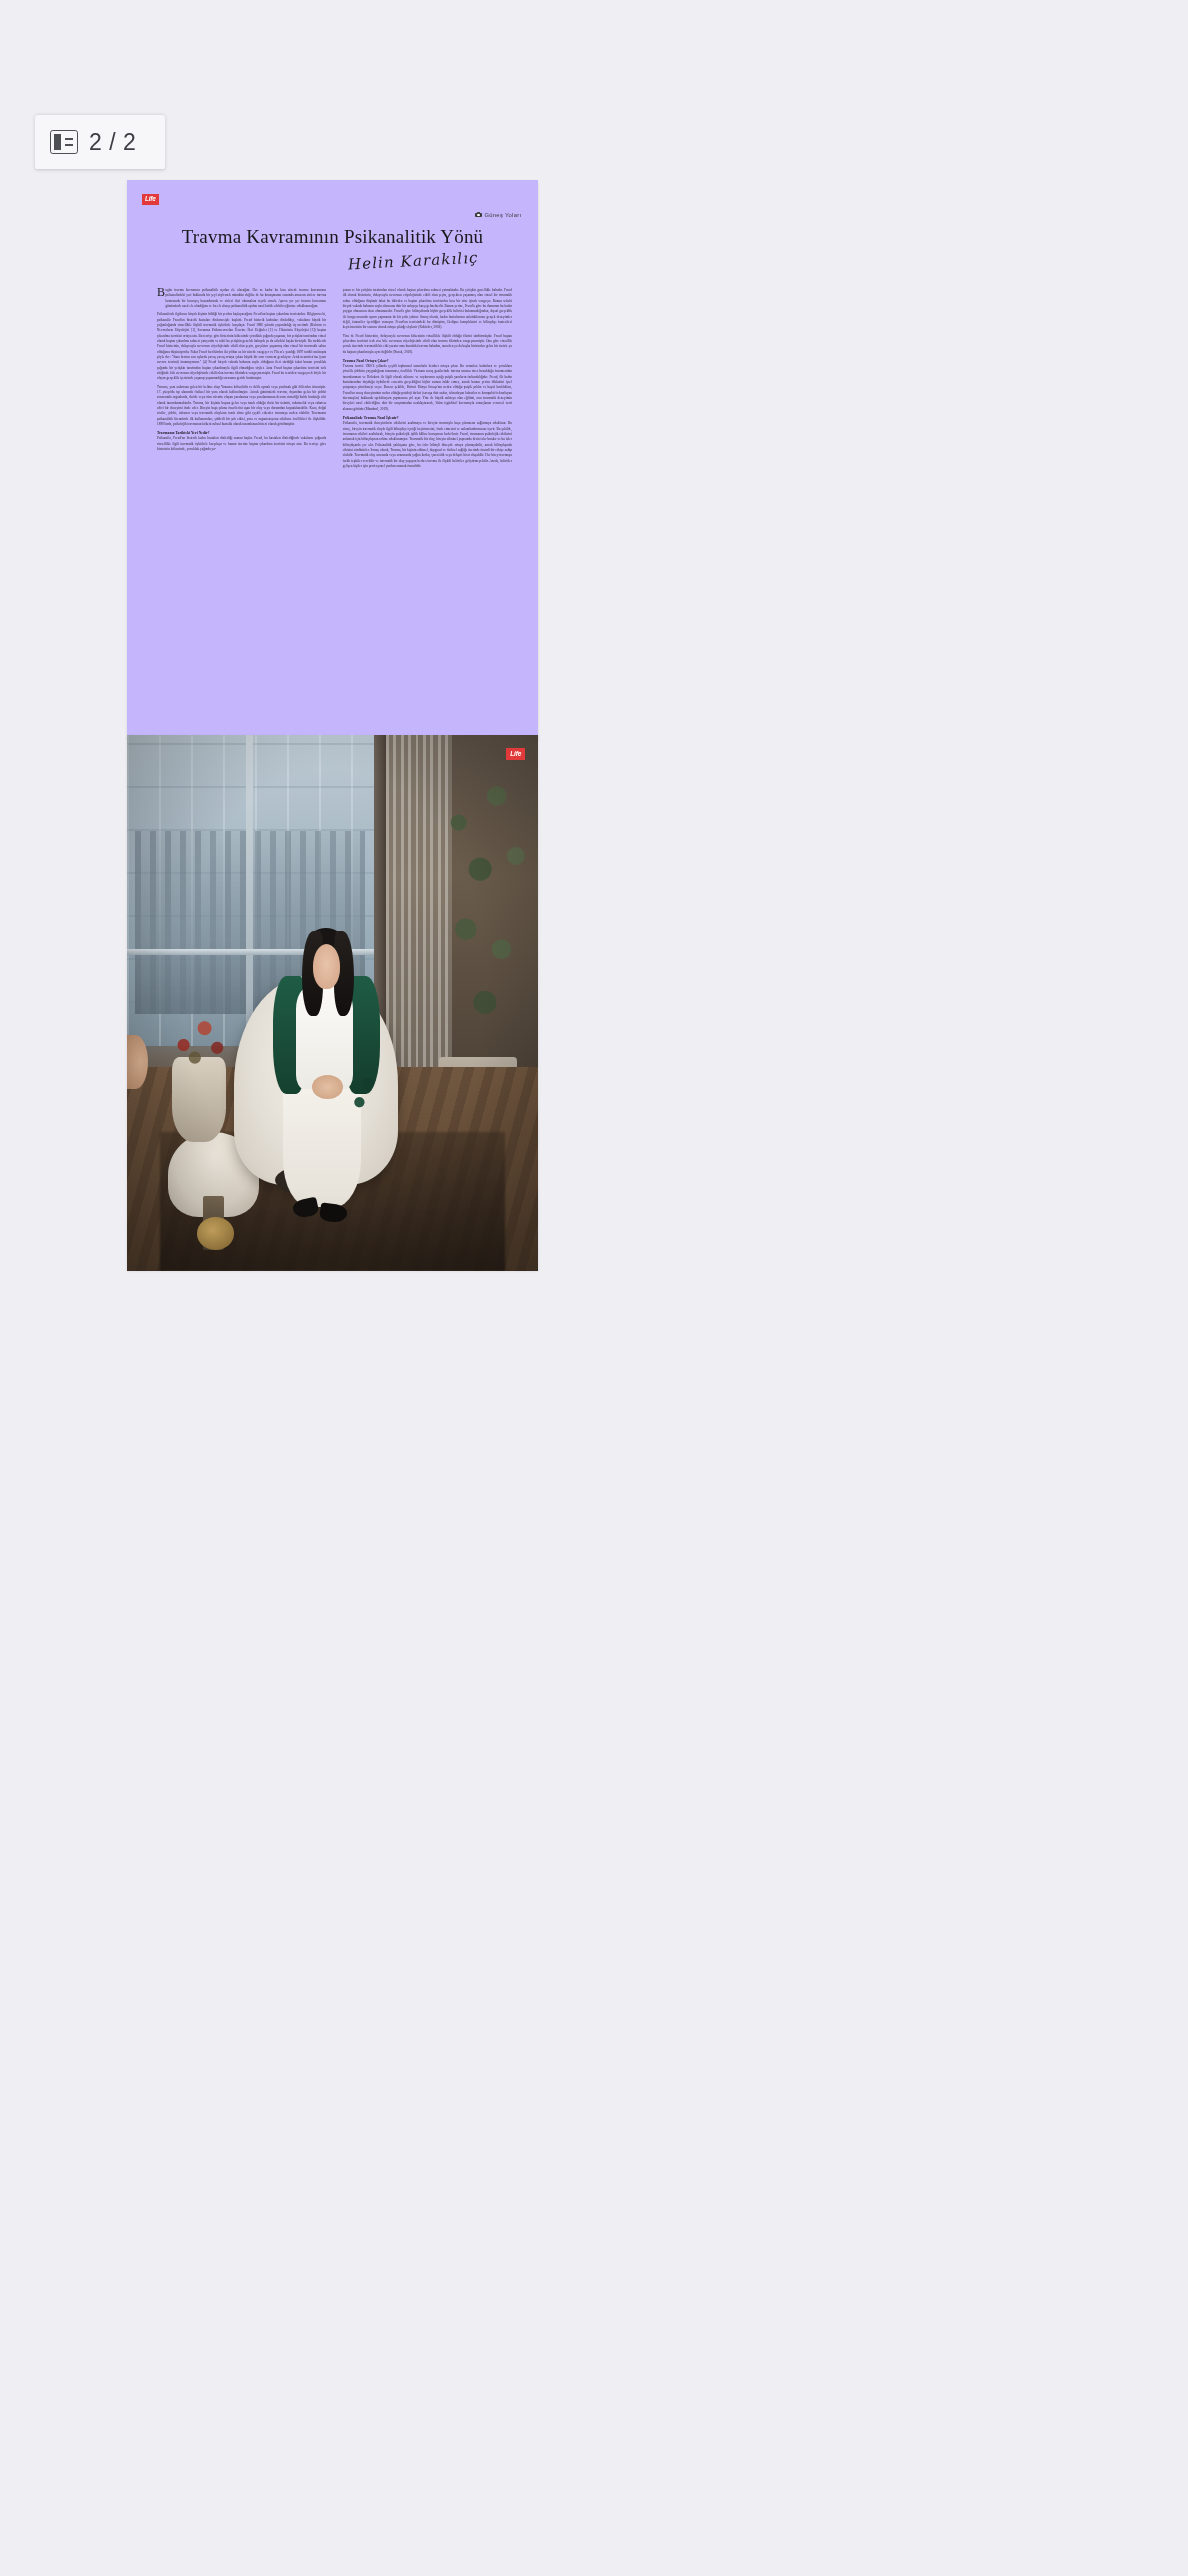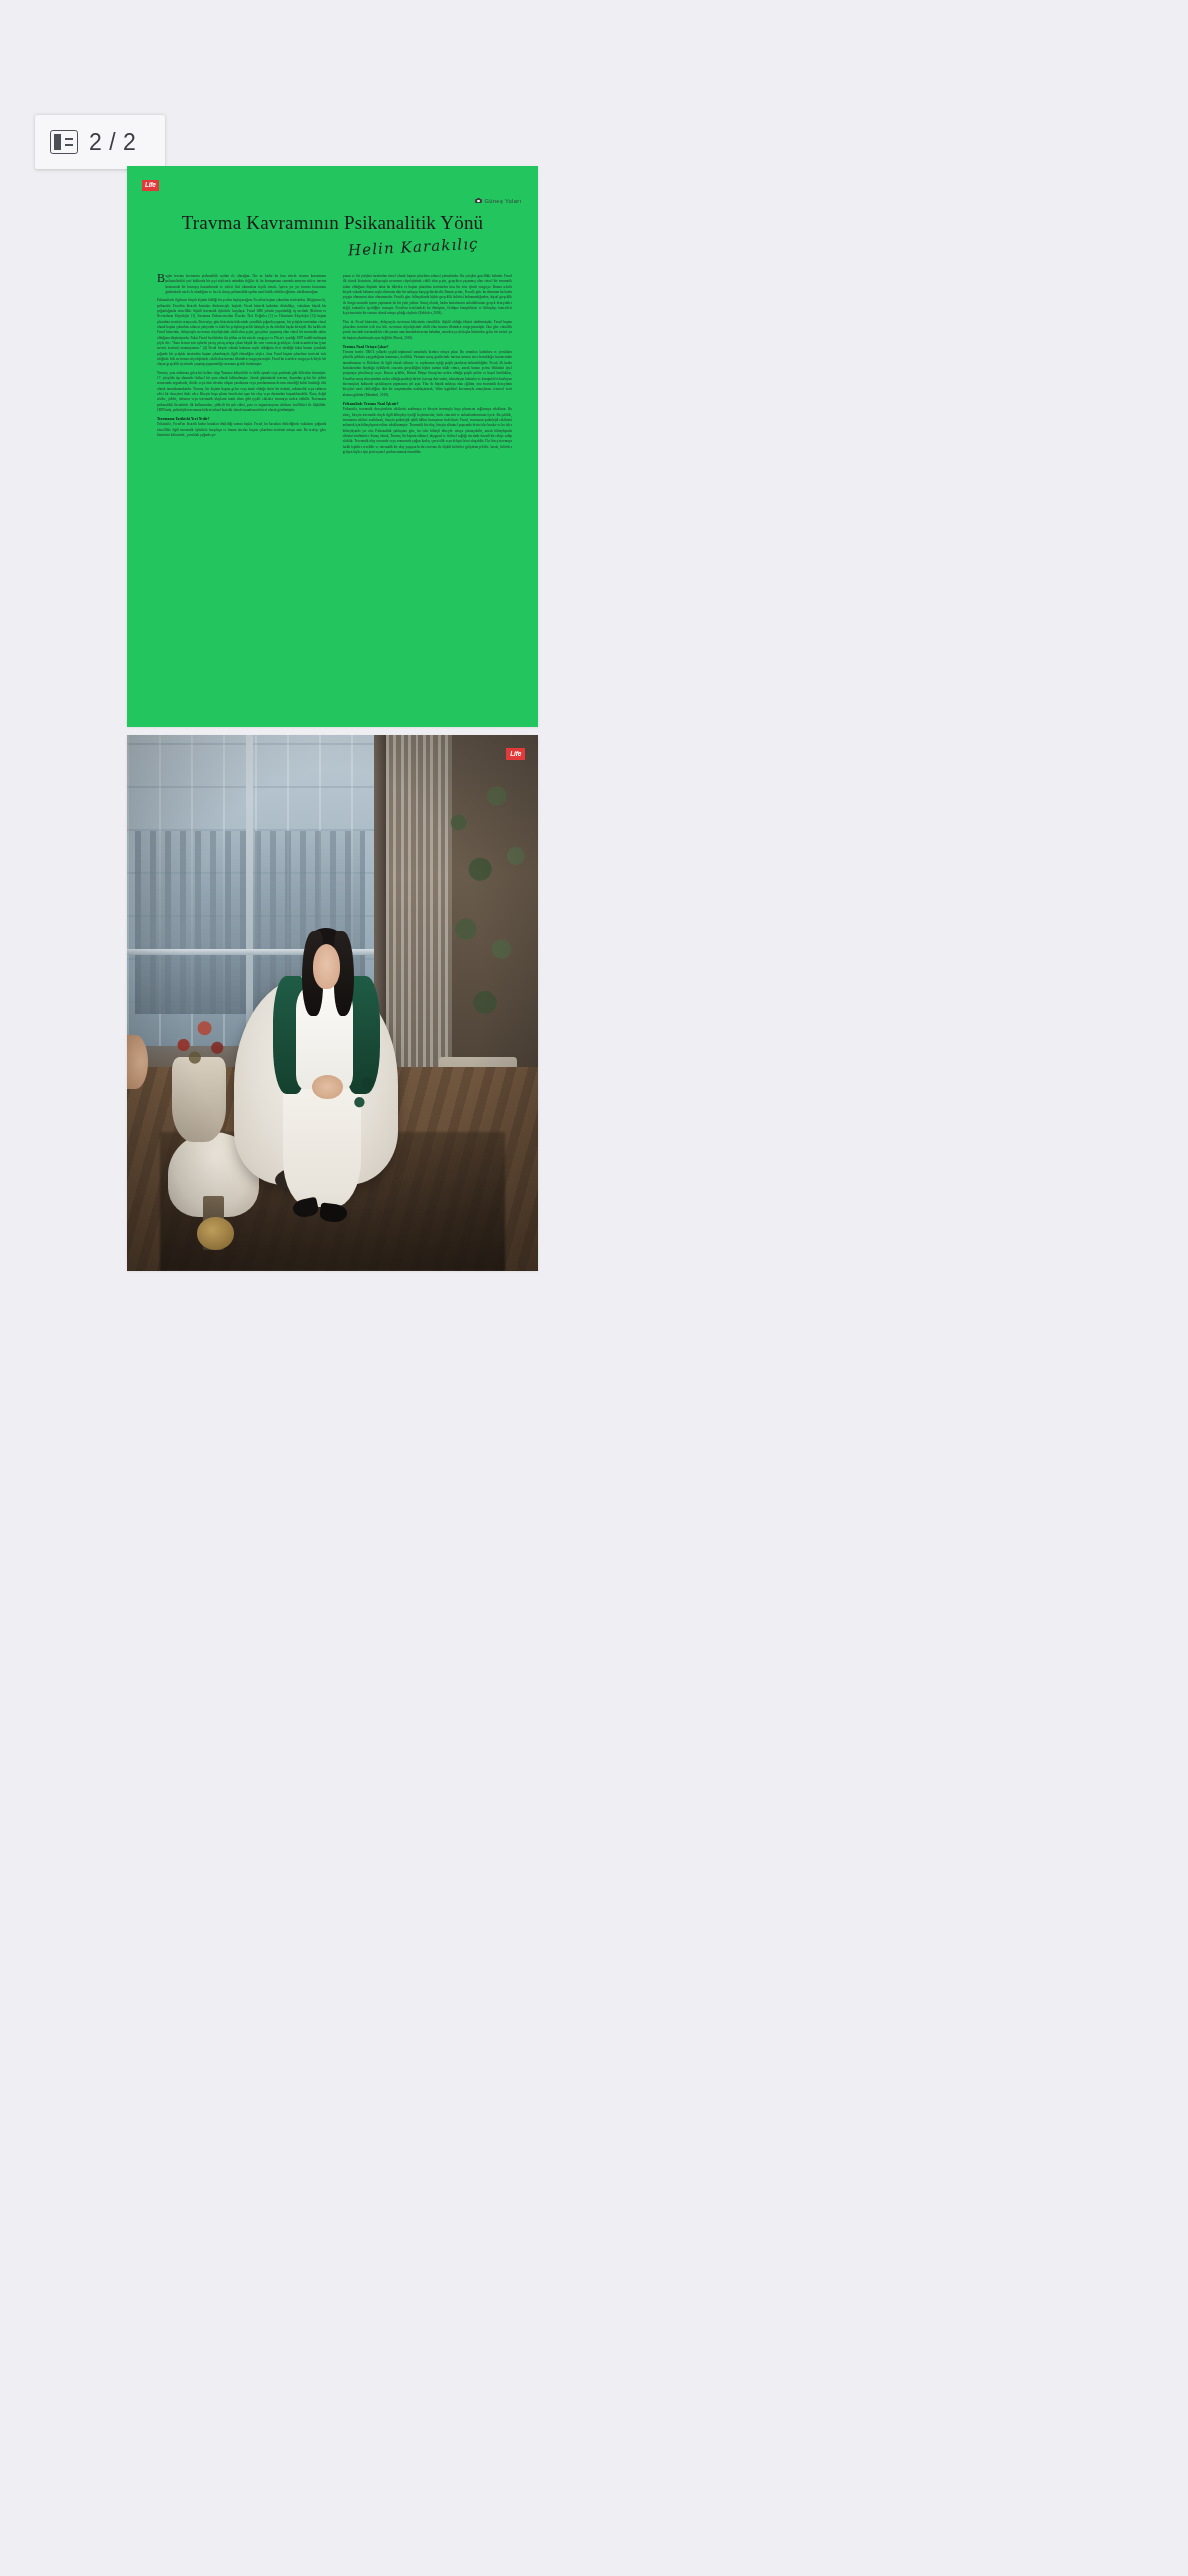--- a/index.html
+++ b/index.html
@@ -36,23 +36,23 @@
   }
   .pill-icon .lineA { top: 8.4px; }
   .pill-icon .lineB { top: 14px; }
   .pill-label {
     font-size: 23px; color: #3c3c42; letter-spacing: 0.5px; white-space: nowrap;
   }
 
   
   .doc-page {
     position: absolute;
-    left: 127px; top: 166px;
+    left: 127px; top: 180px;
     width: 411px; height: 561px;
-    background: #22c55e;
+    background: #c4b5fd;
     box-shadow: 0 0.9px 2.8px rgba(0,0,0,.10);
     overflow: hidden;
   }
   .logo-badge {
     position: absolute; left: 15px; top: 14px;
     width: 16.7px; height: 11px;
     background: #e23a3a;
     display: flex; align-items: center; justify-content: center;
   }
   .logo-badge span {

